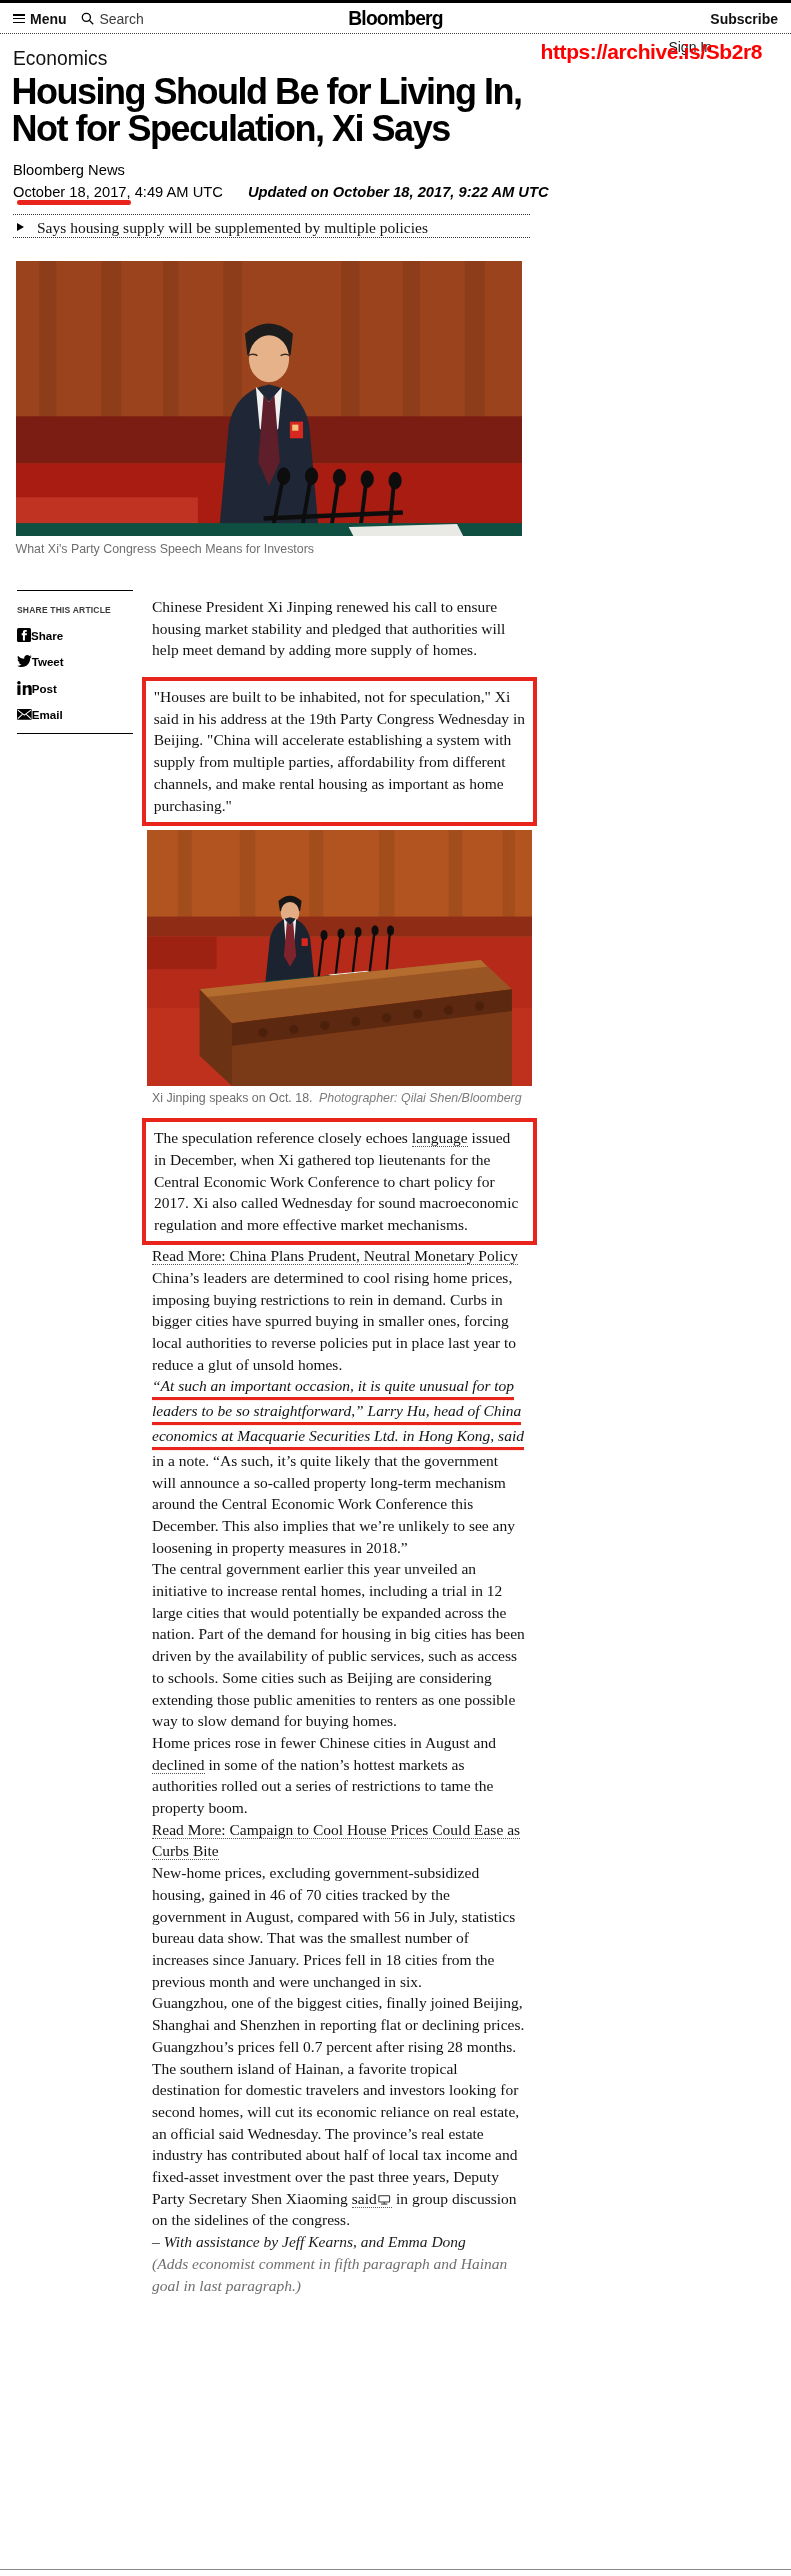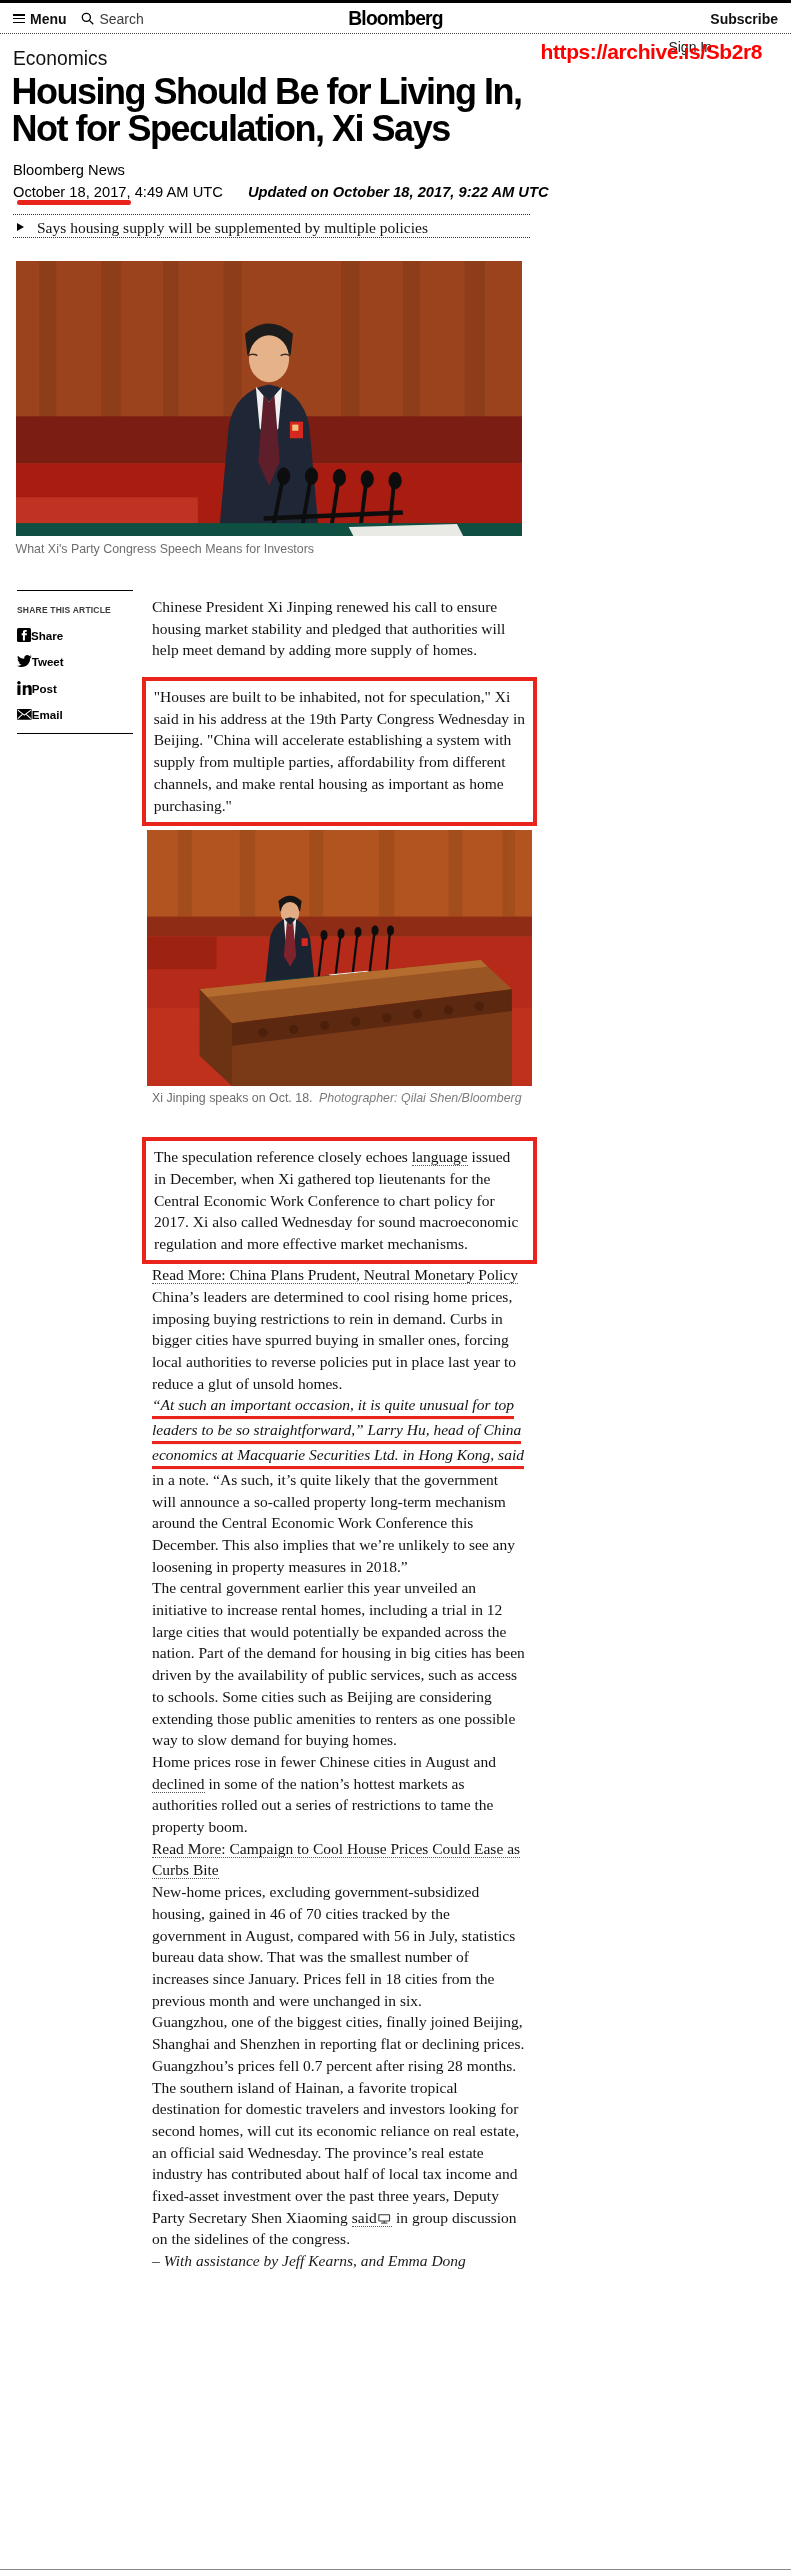--- a/index.html
+++ b/index.html
@@ -46,21 +46,21 @@
   .share-endline { margin-top:12.4px; height:0.8px; background:#000; width:116px; }
 
   
   .article { position:absolute; top:596px; left:152px; width:374px; font-family:"Liberation Serif", serif; font-size:15.5px; line-height:21.7px; color:#121212; }
   .article p { margin:0; }
   .redbox { border:4.6px solid #e8241c; margin-left:-10px; width:395px; padding:5.4px 7.7px; }
   .m-box1 { margin-top:15.5px; }
   .m-photo2 { margin-top:4.6px; margin-left:-4.6px; width:385px; height:255px; }
   .m-cap2 { margin-top:3px; font-family:"Liberation Sans", sans-serif; font-size:12.4px; color:#6e6e6e; }
   .m-cap2 .credit { font-style:italic; color:#7d7d7d; margin-left:3.1px; }
-  .m-box2 { margin-top:27px;padding-left:8px; }
+  .m-box2 { margin-top:8px;padding-left:8px; }
   .m-rm1 { margin-top:17px; }
   .m-p2 { margin-top:20px; }
   .m-p3 { margin-top:20px; }
   .m-p4 { margin-top:20px; }
   .m-p5 { margin-top:20px; }
   .m-rm2 { margin-top:20px; }
   .m-p6 { margin-top:25px; }
   .m-p7 { margin-top:25px; }
   .m-p8 { margin-top:25px; }
   .m-assist { margin-top:26px; font-style:italic; color:#1a1a1a; }
@@ -278,19 +278,20 @@
     <p class="m-p7">Guangzhou, one of the biggest cities, finally joined Beijing, Shanghai and Shenzhen in reporting flat or declining prices. Guangzhou’s prices fell 0.7 percent after rising 28 months.</p>
 
     <p class="m-p8"><span>The southern island of Hainan, a favorite tropical destination for domestic travelers and investors looking for second homes, will cut its economic reliance on real estate, an official said Wednesday. The province’s real estate industry has contributed about half of local tax income and fixed-asset investment over the past three years, Deputy Party Secretary Shen Xiaoming </span><span class="dlink"><span>said</span><svg class="term-icon" width="12.4" height="10" viewBox="0 0 16 13">
             <rect x="1" y="1" width="14" height="8" rx="1" fill="none" stroke="#333" stroke-width="1.4"></rect>
             <line x1="4" y1="11.8" x2="12" y2="11.8" stroke="#333" stroke-width="1.4"></line>
             <line x1="8" y1="9" x2="8" y2="11.8" stroke="#333" stroke-width="1.4"></line>
           </svg></span><span> in group discussion on the sidelines of the congress.</span></p>
 
     <p class="m-assist">– With assistance by Jeff Kearns, and Emma Dong</p>
 
+    <p class="m-note">(Adds economist comment in fifth paragraph and Hainan goal in last paragraph.)</p>
 
   </div>
 
   <div class="bottom-rule"></div>
 
 </div>
 
 
 </body></html>

